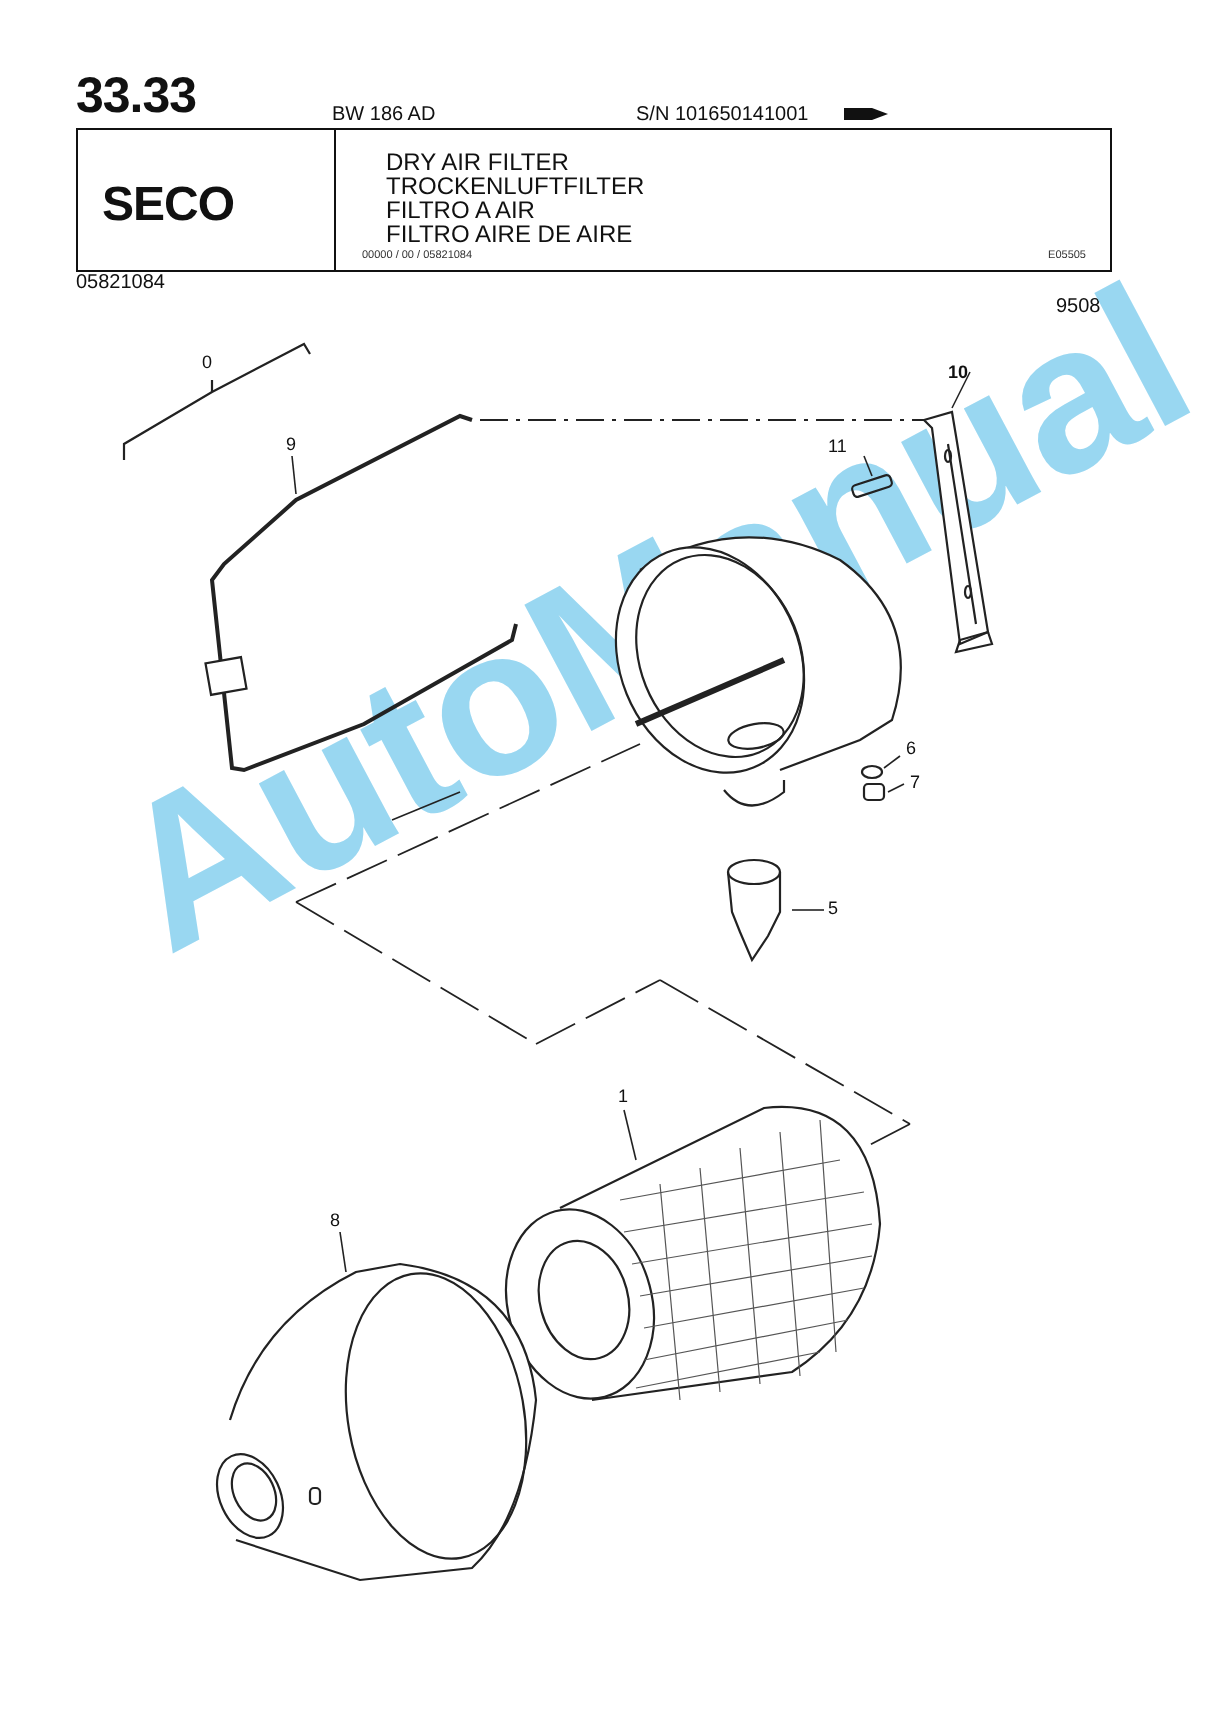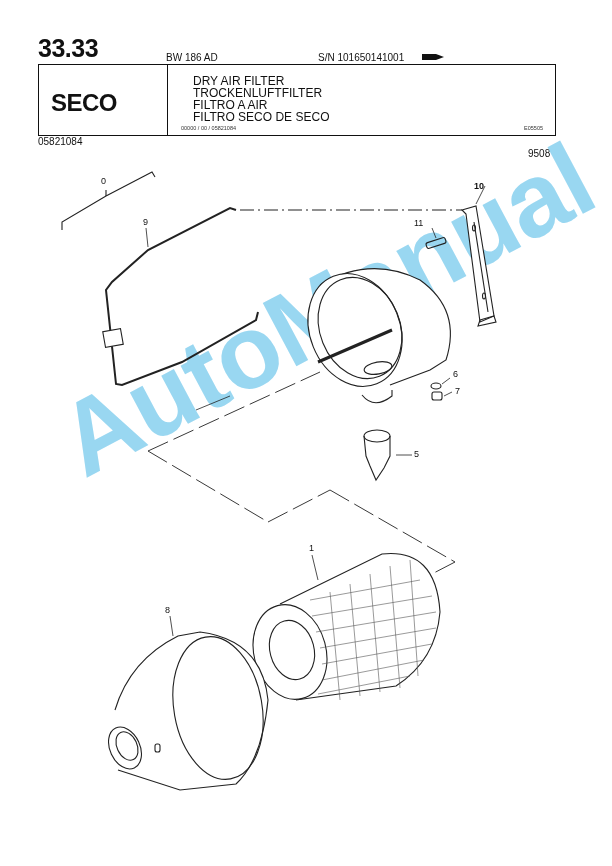--- a/index.html
+++ b/index.html
@@ -31,21 +31,21 @@
     <polygon points="0,1 14,1 22,4 14,7 0,7" fill="#111"></polygon>
   </svg>
 
 <div class="abs titlebox">
   <div class="divider"></div>
   <div class="brand">SECO</div>
   <div class="titles">
     <div>DRY AIR FILTER</div>
     <div>TROCKENLUFTFILTER</div>
     <div>FILTRO A AIR</div>
-    <div>FILTRO SECO DE SECO</div>
+    <div>FILTRO AIRE DE AIRE</div>
   </div>
   <div class="docref">00000 / 00 / 05821084</div>
   <div class="codesmall">E05505</div>
 </div>
 
 <div class="abs partno">05821084</div>
 <div class="abs date">9508</div>
 
 <div class="watermark">AutoManual</div>
 

